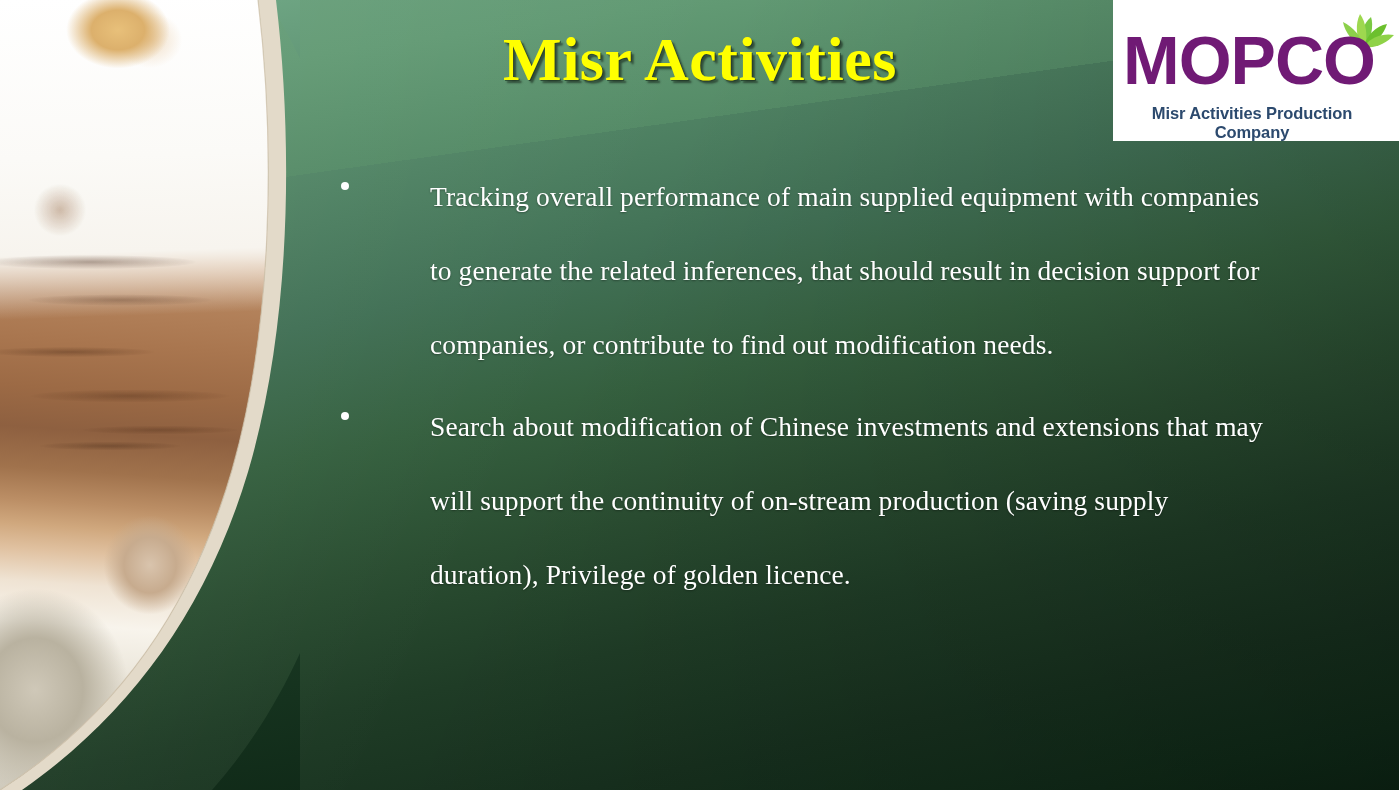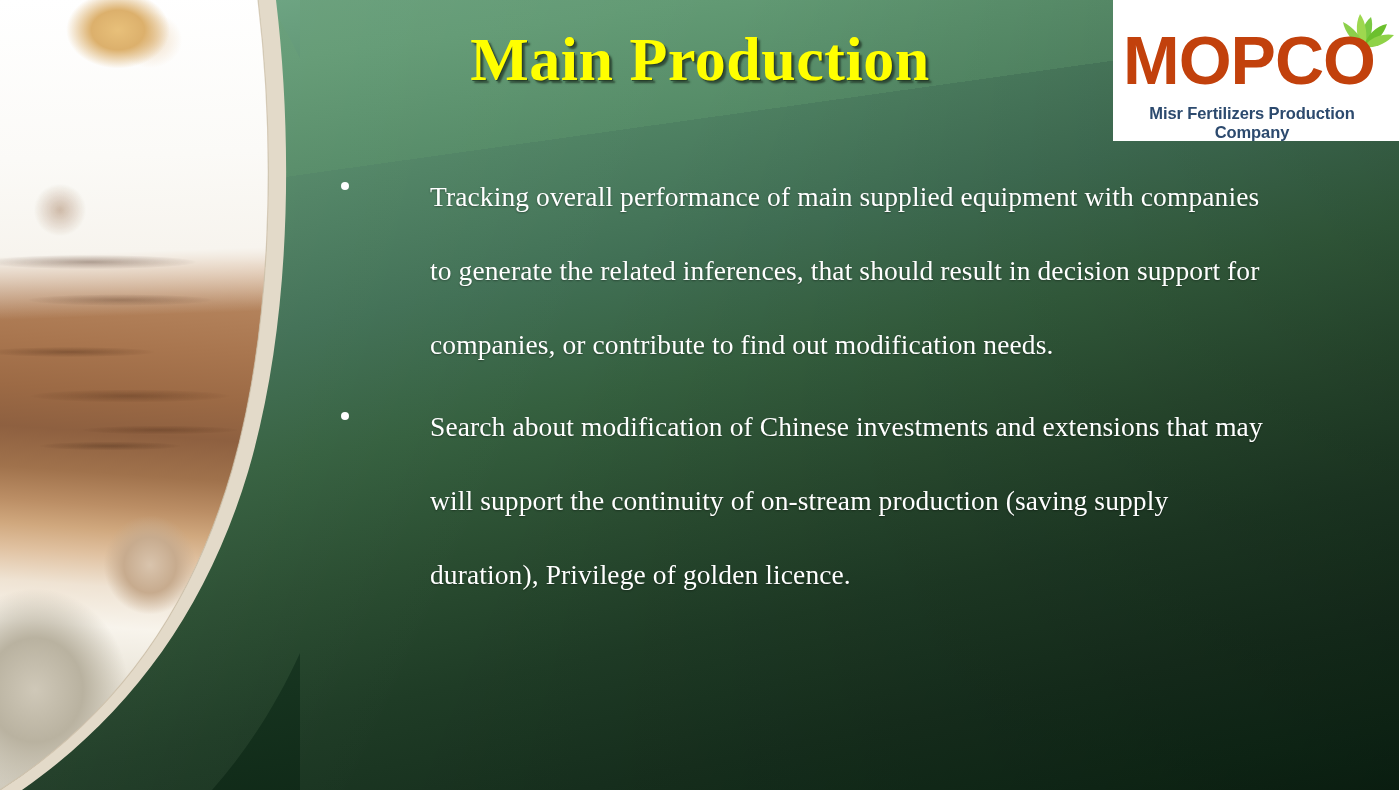--- a/index.html
+++ b/index.html
@@ -115,21 +115,21 @@
     position:absolute; left:1113px; top:0;
     width:286px; height:141px;
     background:#ffffff;
     overflow:hidden;
   }
   .logo-word{
     position:absolute; left:8px; top:26px;
     width:256px;
     font-family:"Liberation Sans", sans-serif;
     font-weight:bold; font-size:68px; line-height:68px;
-    color:#c2410c;
+    color:#701a75;
     letter-spacing:-1px;
     text-align:center;
   }
   .logo-sub{
     position:absolute; left:0; top:104px; width:278px;
     text-align:center;
     font-family:"Liberation Sans", sans-serif;
     font-weight:bold; font-size:16.5px;
     color:#2c4a6e;
     letter-spacing:-.1px;
@@ -168,34 +168,34 @@
       <div class="photo-hands"></div>
     </div>
     <div class="photo-green"></div>
     <svg class="arc-band" viewBox="0 0 330 790" preserveAspectRatio="none">
       <path d="M258,0 C276,150 272,330 232,470 C190,615 110,720 0,790
                L0,790 L22,790 C128,716 206,612 248,472 C290,330 294,150 276,0 Z" fill="#e3dac9"></path>
       <path d="M258,0 C276,150 272,330 232,470 C190,615 110,720 0,790" fill="none" stroke="#cdbfa8" stroke-width="1.2" opacity=".7"></path>
     </svg>
   </div>
 
-  <div class="title">Main Production</div>
+  <div class="title">Misr Activities</div>
 
   <div class="logo-box">
     <svg class="logo-leaves" viewBox="0 0 68 48">
       <g fill="#7ac943">
         <path d="M30,46 C28,34 32,22 40,15 C43,24 40,38 33,46 Z"></path>
         <path d="M31,45 C25,35 24,22 29,12 C35,20 37,34 34,45 Z" fill="#9ed84f"></path>
         <path d="M33,44 C36,33 45,24 56,22 C53,32 44,42 35,45 Z" fill="#6cc02e"></path>
         <path d="M34,43 C41,35 52,31 63,33 C56,41 45,46 36,45 Z" fill="#8fd248"></path>
         <path d="M31,44 C22,40 14,31 12,20 C22,25 30,34 33,44 Z" fill="#8cd04a"></path>
       </g>
     </svg>
     <div class="logo-word">MOPCO</div>
-    <div class="logo-sub">Misr Fertilizers Production Company</div>
+    <div class="logo-sub">Misr Activities Production Company</div>
   </div>
 
   <div class="body">
 
     <div class="bullet-row">
       <span class="bullet-dot"></span>
       <div class="bullet-text">Tracking overall performance of main supplied equipment with companies to generate the related inferences, that should result in decision support for companies, or contribute to find out modification needs.</div>
     </div>
 
     <div class="bullet-row">

